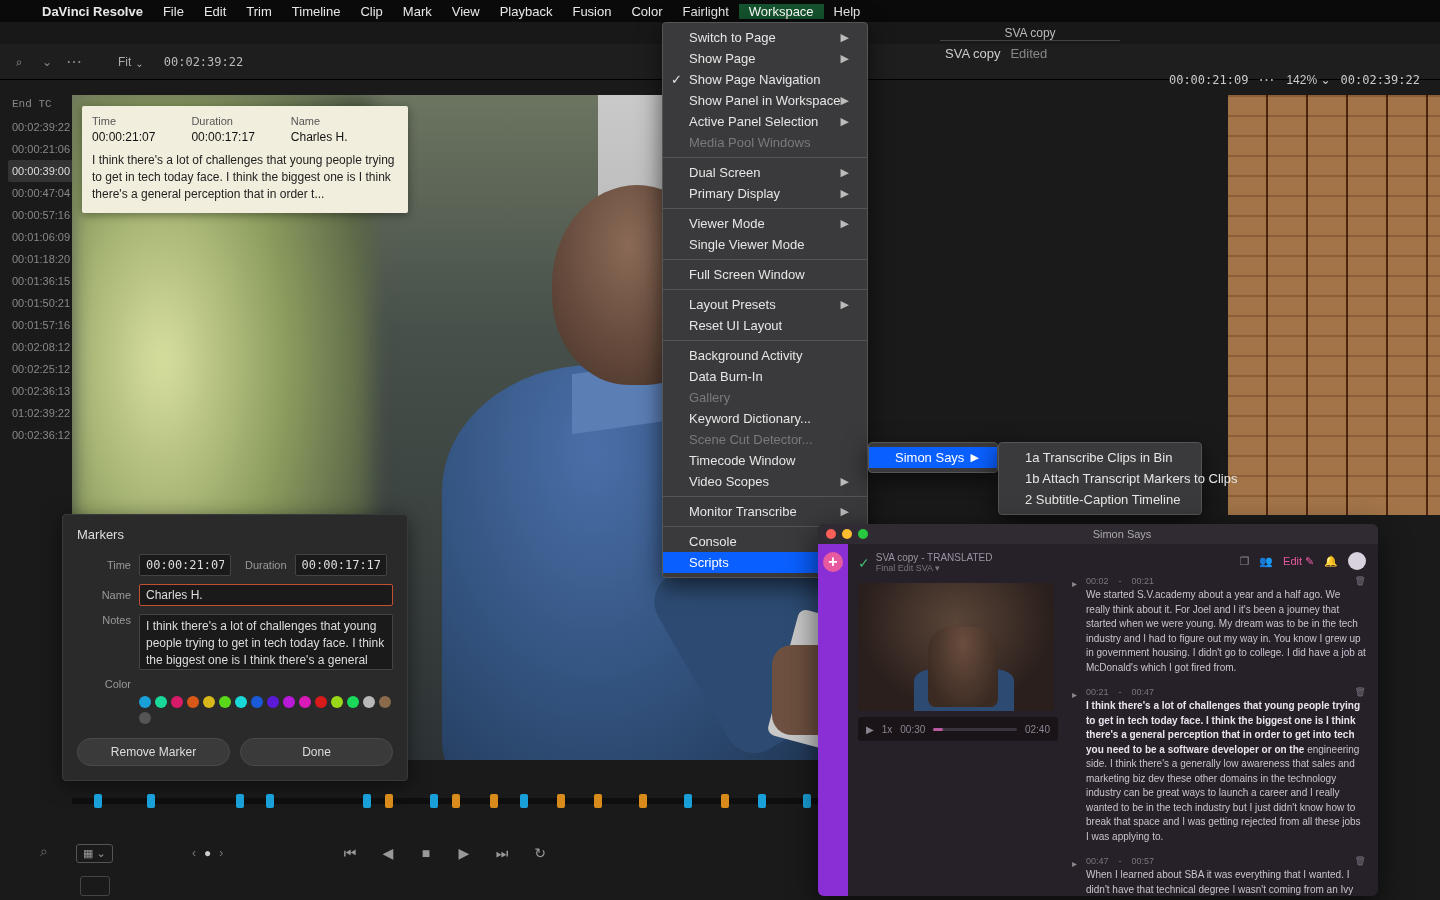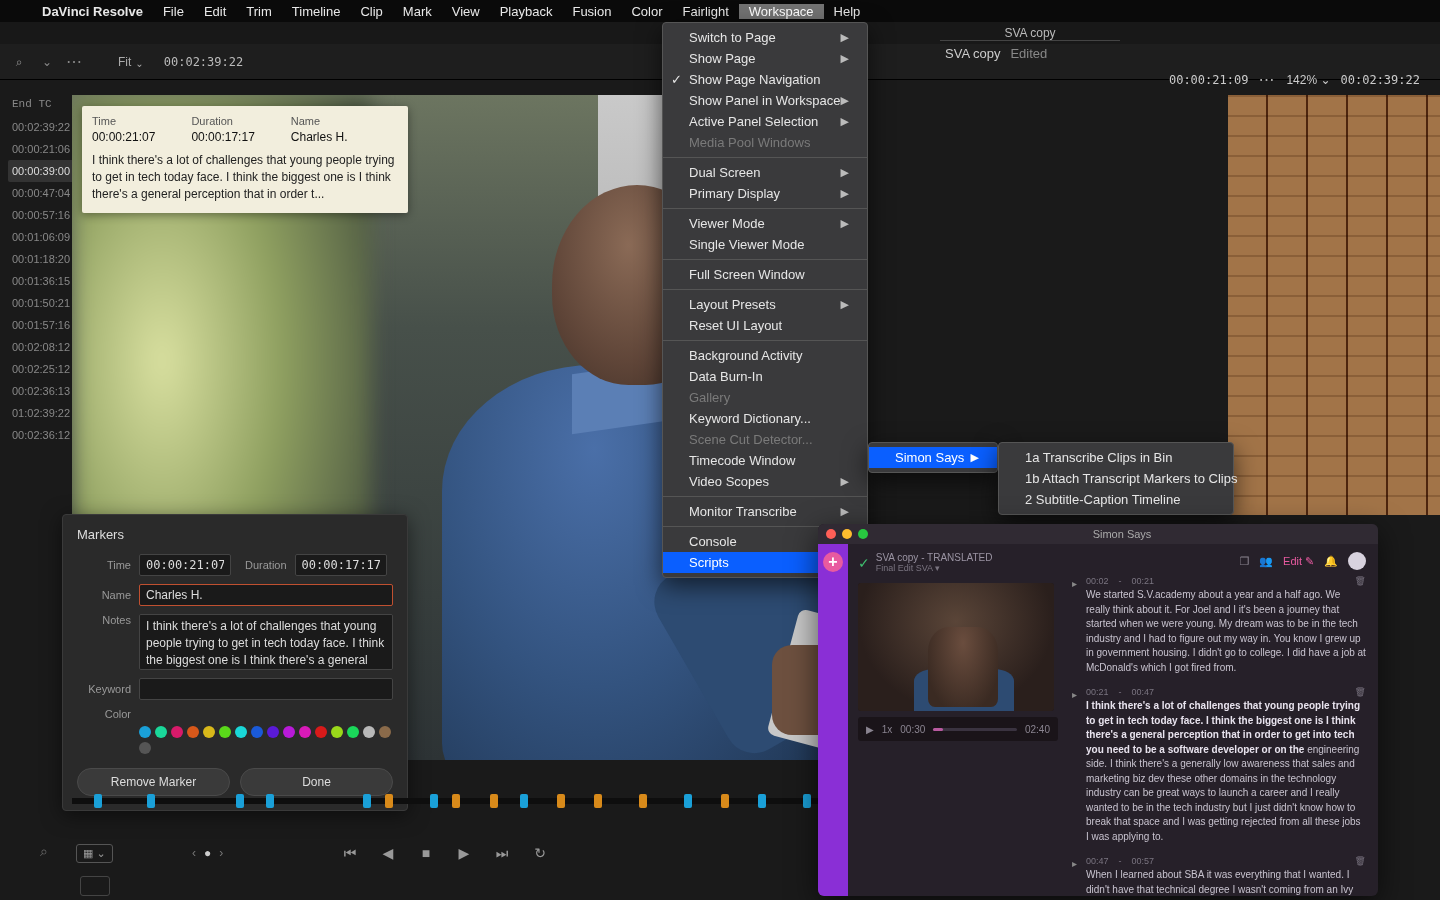--- a/index.html
+++ b/index.html
@@ -3,21 +3,21 @@
 <meta charset="utf-8">
 <style>
 * { margin:0; padding:0; box-sizing:border-box; font-family:-apple-system,BlinkMacSystemFont,"Segoe UI",Arial,sans-serif; }
 body { width:1440px; height:900px; background:#1a1a1a; color:#ccc; overflow:hidden; position:relative; }
 
 
 .menubar { height:22px; background:#0a0a0a; display:flex; align-items:center; font-size:13px; color:#e8e8e8; }
 .menubar .apple { padding:0 16px; font-size:15px; }
 .menubar .appname { font-weight:700; padding:0 10px; }
 .menubar .mitem { padding:0 10px; cursor:default; }
-.menubar .mitem.active { background:#737373; color:#fff; }
+.menubar .mitem.active { background:#14532d; color:#fff; }
 
 
 .tabs { height:22px; background:#181818; display:flex; align-items:center; position:relative; }
 .tabs .tab { position:absolute; right:320px; width:180px; text-align:center; font-size:12px; color:#bbb; border-bottom:1px solid #444; }
 
 
 .toolbar { height:36px; background:#1e1e1e; display:flex; align-items:center; font-size:12px; border-bottom:1px solid #000; position:relative; }
 .toolbar .left { display:flex; align-items:center; gap:6px; padding-left:8px; }
 .toolbar .iconbtn { width:22px; height:22px; display:flex; align-items:center; justify-content:center; color:#888; }
 .toolbar .dots { font-size:16px; letter-spacing:2px; }
@@ -67,21 +67,21 @@
 .menu { position:absolute; background:#3a3a3c; border:1px solid #555; border-radius:4px; box-shadow:0 8px 24px rgba(0,0,0,.6); font-size:13px; color:#e6e6e6; padding:4px 0; }
 .menu .mi { padding:3px 18px 3px 26px; display:flex; justify-content:space-between; align-items:center; white-space:nowrap; position:relative; }
 .menu .mi.disabled { color:#7a7a7a; }
 .menu .mi .arrow { font-size:11px; color:#bbb; }
 .menu .mi.checked::before { content:"✓"; position:absolute; left:8px; }
 .menu .sep { height:1px; background:#555; margin:4px 0; }
 .menu .mi.hl { background:#0a5fff; color:#fff; }
 .menu .mi.hl .arrow{color:#fff;}
 .wsmenu { left:662px; top:22px; width:206px; }
 .submenu1 { left:868px; top:442px; width:130px; }
-.submenu2 { left:998px; top:442px; width:236px;text-align:center; }
+.submenu2 { left:998px; top:442px; width:204px;text-align:center; }
 
 
 .dlg { position:absolute; left:62px; top:514px; width:346px; background:#2a2a2a; border:1px solid #3a3a3a; border-radius:4px; padding:12px 14px 14px; font-size:12px; box-shadow:0 4px 20px rgba(0,0,0,.5); }
 .dlg h3 { font-size:13px; font-weight:500; color:#ddd; margin-bottom:12px; }
 .dlg .frow { display:flex; align-items:center; margin-bottom:8px; gap:8px; }
 .dlg .flbl { width:54px; text-align:right; color:#999; font-size:11px; }
 .dlg input[type=text], .dlg textarea { background:#1a1a1a; border:1px solid #444; color:#ddd; padding:3px 6px; font-size:12px; border-radius:2px; }
 .dlg input.tc { width:92px; font-family:monospace; }
 .dlg input.name { flex:1; border-color:#c05030; }
 .dlg textarea { flex:1; height:56px; resize:none; line-height:1.4; }
@@ -341,24 +341,20 @@
     <span class="flbl" style="width:auto;margin-left:6px">Duration</span>
     <input type="text" class="tc" value="00:00:17:17" style="">
   </div>
   <div class="frow">
     <span class="flbl">Name</span>
     <input type="text" class="name" value="Charles H." style="">
   </div>
   <div class="frow" style="align-items:flex-start">
     <span class="flbl">Notes</span>
     <textarea style="">I think there's a lot of challenges that young people trying to get in tech today face. I think the biggest one is I think there's a general perception that in</textarea>
-  </div>
-  <div class="frow">
-    <span class="flbl">Keyword</span>
-    <div class="kw"></div>
   </div>
   <div class="frow" style="margin-bottom:2px">
     <span class="flbl">Color</span>
   </div>
   <div class="colors" id="colors">
       <div class="sw" style="background: rgb(26, 160, 216);"></div>
       <div class="sw" style="background: rgb(26, 216, 154);"></div>
       <div class="sw" style="background: rgb(216, 26, 106);"></div>
       <div class="sw" style="background: rgb(216, 88, 26);"></div>
       <div class="sw" style="background: rgb(216, 184, 26);"></div>

